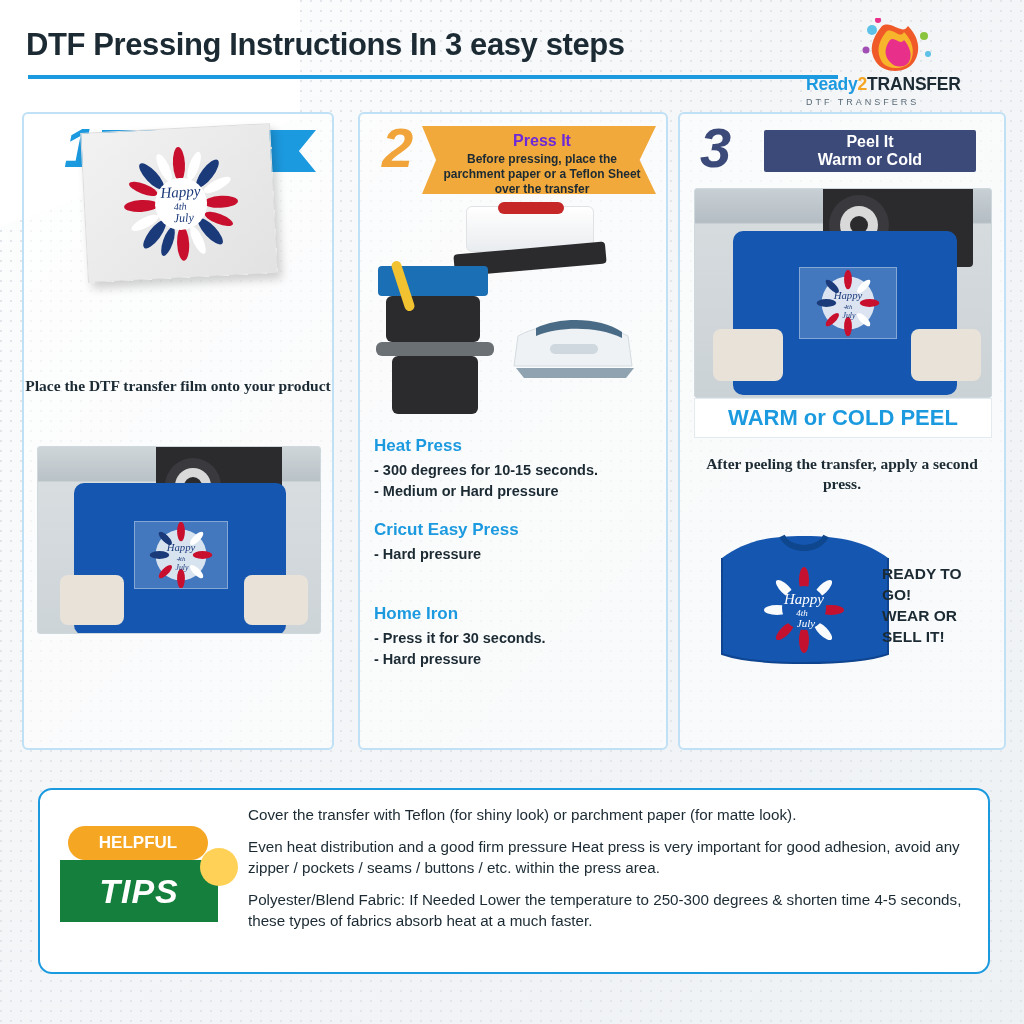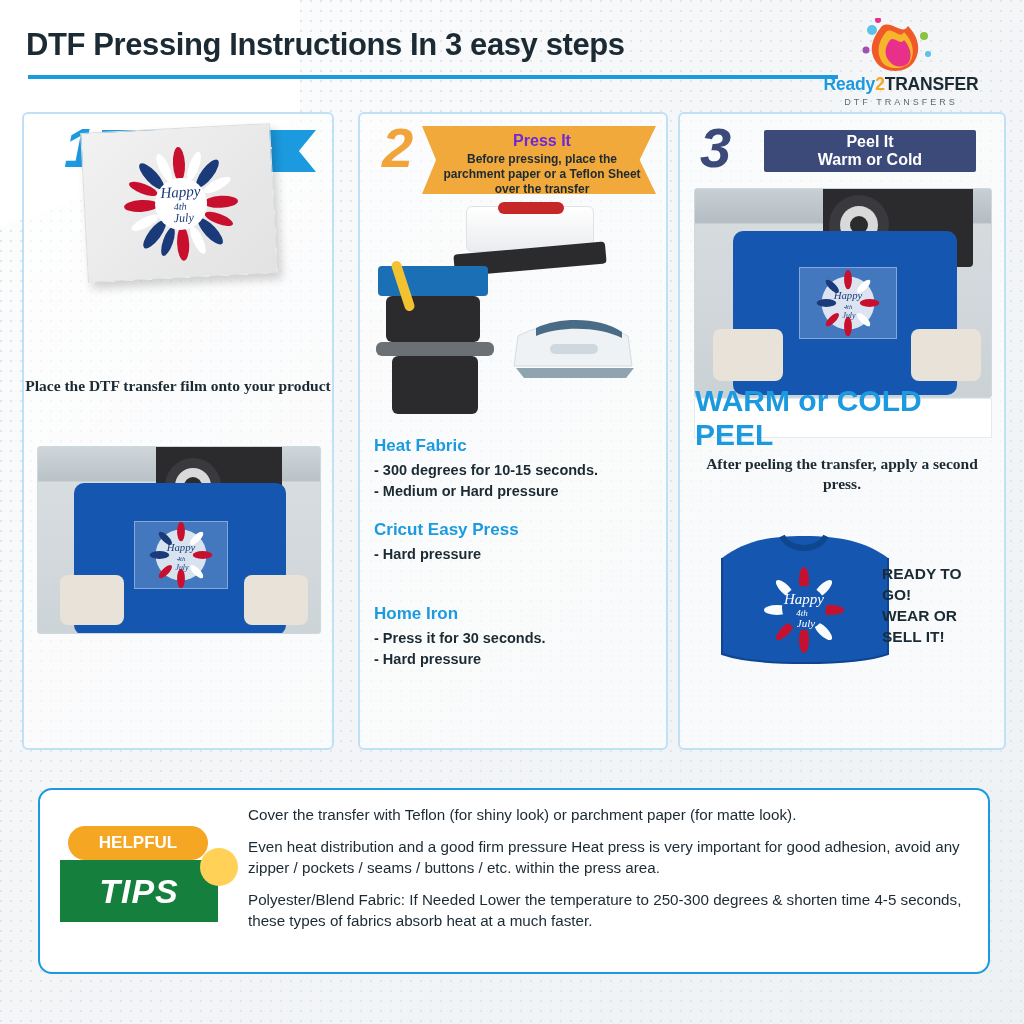--- a/index.html
+++ b/index.html
@@ -30,21 +30,21 @@
   .title {
     font-size: 31px; font-weight: bold; color: #1b2a33;
     letter-spacing: -0.4px; line-height: 1.1;
     padding-top: 10px;
   }
   .title-rule {
     position: absolute; left: 2px; top: 57px; width: 810px; height: 4px;
     background: #1c9ae0;
   }
   .logo {
-    position: absolute; right: 8px; top: 0px; width: 190px; text-align: center;
+    position: absolute; right: 8px; top: 0px; width: 190px; text-align: left;
   }
   .logo-splash {
     position: relative; height: 58px;
   }
   .logo-word {
     font-size: 17.5px; font-weight: bold; letter-spacing: -0.2px;
     color: #1b2a33; line-height: 1;
   }
   .logo-word .r2 { color: #1c9ae0; }
   .logo-word .num { color: #f5a623; }
@@ -142,21 +142,21 @@
 
   
   .photo3 {
     position: absolute; left: 14px; top: 74px; width: 298px; height: 210px;
     background: linear-gradient(180deg,#c8d0d5 0%, #b4bdc3 16%, #d6dbde 17%, #cbd2d6 100%);
     border: 1px solid #cfd8dd;
   }
   .peel-label {
     position: absolute; left: 14px; top: 284px; width: 298px; height: 40px;
     background: #ffffff; border: 1px solid #e3eaf0;
-    color: #1c9ae0; font-weight: bold; font-size: 30px;
+    color: #1c9ae0; font-weight: bold; font-size: 22px;
     display: flex; align-items: center; justify-content: center;
   }
   .cap3 { position: absolute; left: 6px; right: 6px; top: 340px; font-size: 15.5px; }
   .folded {
     position: absolute; left: 24px; top: 400px; width: 200px; height: 170px;
   }
   .ready {
     position: absolute; right: 14px; top: 450px; width: 108px;
     font-weight: bold; font-size: 15.5px; color: #1b2a33; line-height: 1.35;
     text-align: left;
@@ -317,21 +317,21 @@
 
       <svg style="position:absolute; left:136px; top:92px;" width="140" height="96" viewBox="0 0 140 96">
         <path d="M10 76 L128 76 L120 86 L18 86 Z" fill="#8fa3b0"></path>
         <path d="M12 44 C40 28 92 28 122 44 L126 74 L8 74 Z" fill="#eef2f5" stroke="#d4dbe0"></path>
         <path d="M30 36 C56 24 96 26 116 40 L116 46 C92 34 54 34 30 44 Z" fill="#4a6b86"></path>
         <rect x="44" y="52" width="48" height="10" rx="5" fill="#cfd8de"></rect>
       </svg>
     </div>
 
     <div class="list" style="top:322px;">
-      <h4>Heat Fabric</h4>
+      <h4>Heat Press</h4>
       <p>- 300 degrees for 10-15 seconds.</p>
       <p>- Medium or Hard pressure</p>
     </div>
     <div class="list" style="top:406px;">
       <h4>Cricut Easy Press</h4>
       <p>- Hard pressure</p>
     </div>
     <div class="list" style="top:490px;">
       <h4>Home Iron</h4>
       <p>- Press it for 30 seconds.</p>

